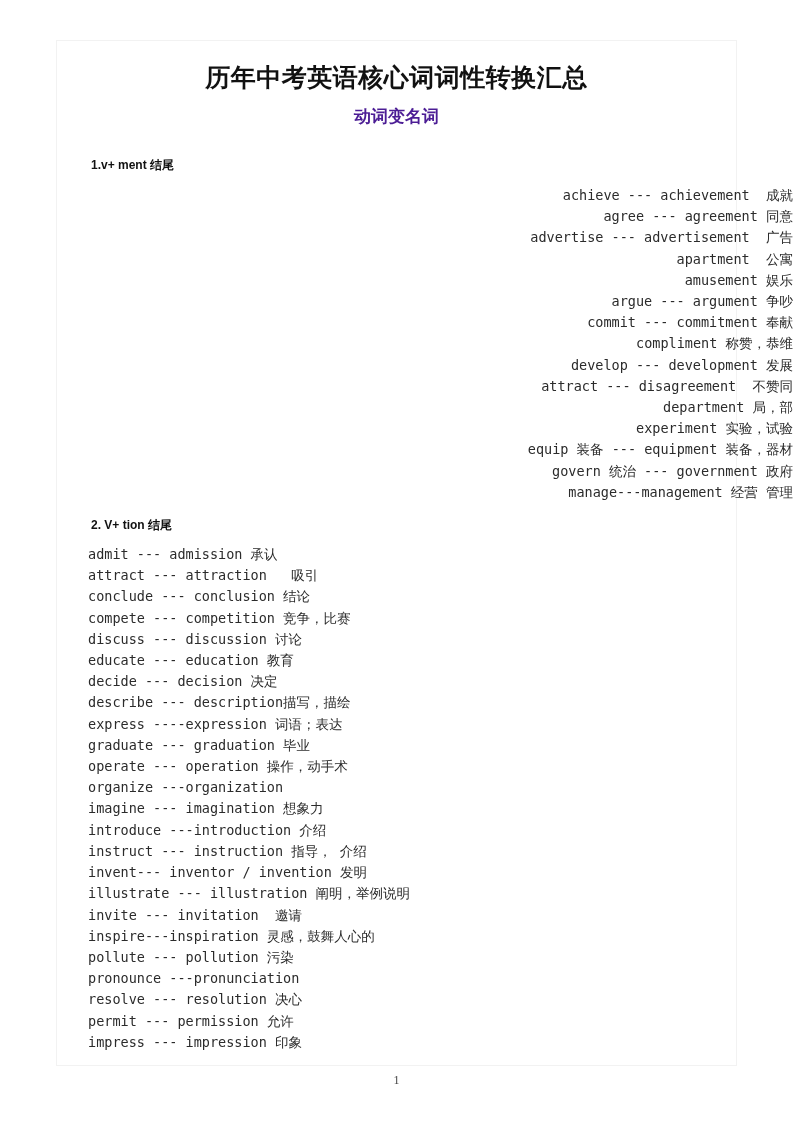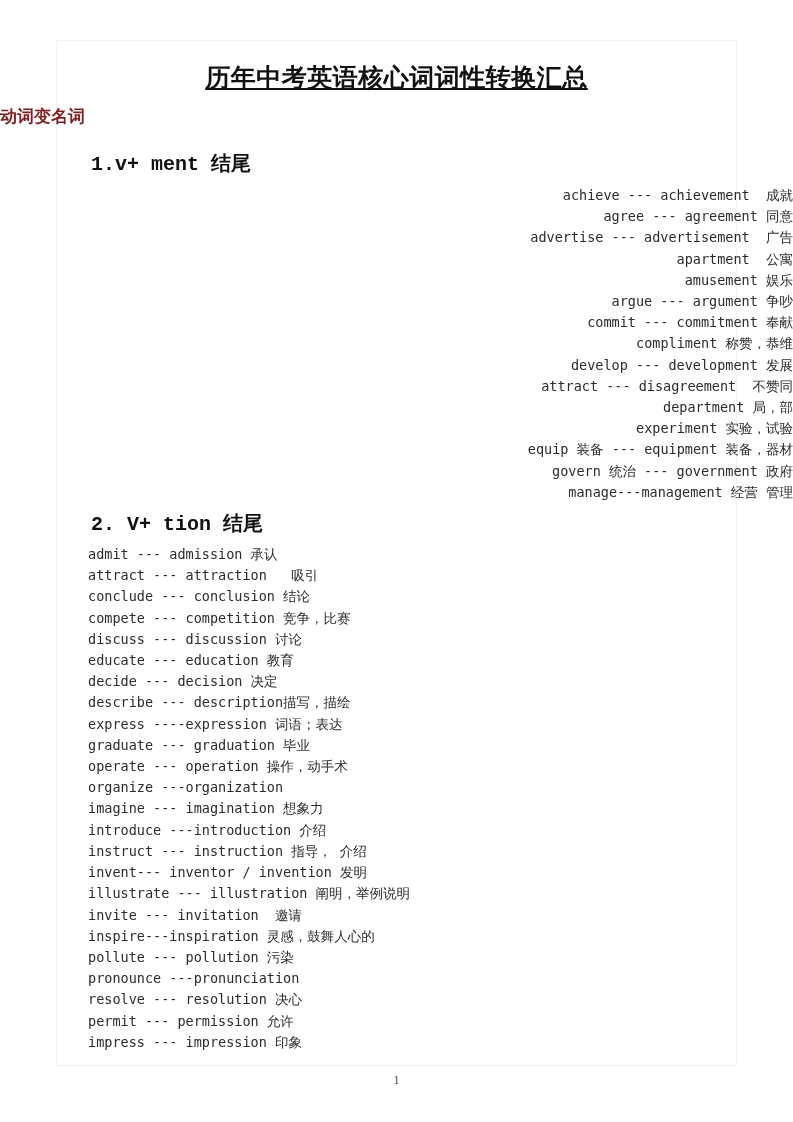--- a/index.html
+++ b/index.html
@@ -38,41 +38,40 @@
   .doc-title {
     text-align: center;
     font-family: "DejaVu Sans", "Liberation Sans", sans-serif;
     font-weight: bold;
     font-size: 25px;
     line-height: 32px;
     letter-spacing: 0.5px;
     margin: 0;
     padding-top: 62px;
     color: #111111;
-    text-decoration: underline;
   }
   .doc-subtitle {
-    text-align: left;
+    text-align: center;
     font-family: "DejaVu Sans", "Liberation Sans", sans-serif;
     font-weight: bold;
     font-size: 17px;
     line-height: 24px;
     margin: 0;
     padding-top: 10px;
-    color: #7f1d1d;
+    color: #4c1d95;
   }
 
   .section {
     margin: 0;
     padding: 0;
   }
   .section-heading {
-    font-family: Liberation Mono, monospace;
+    font-family: Liberation Sans, sans-serif;
     font-weight: bold;
-    font-size: 20px;
+    font-size: 12px;
     line-height: 22px;
     margin: 0;
     padding-left: 91px;
     color: #111111;
     white-space: pre;
   }
   .sec-1 .section-heading { padding-top: 26px; }
   .sec-2 .section-heading { padding-top: 11px; }
 
   .entries {

